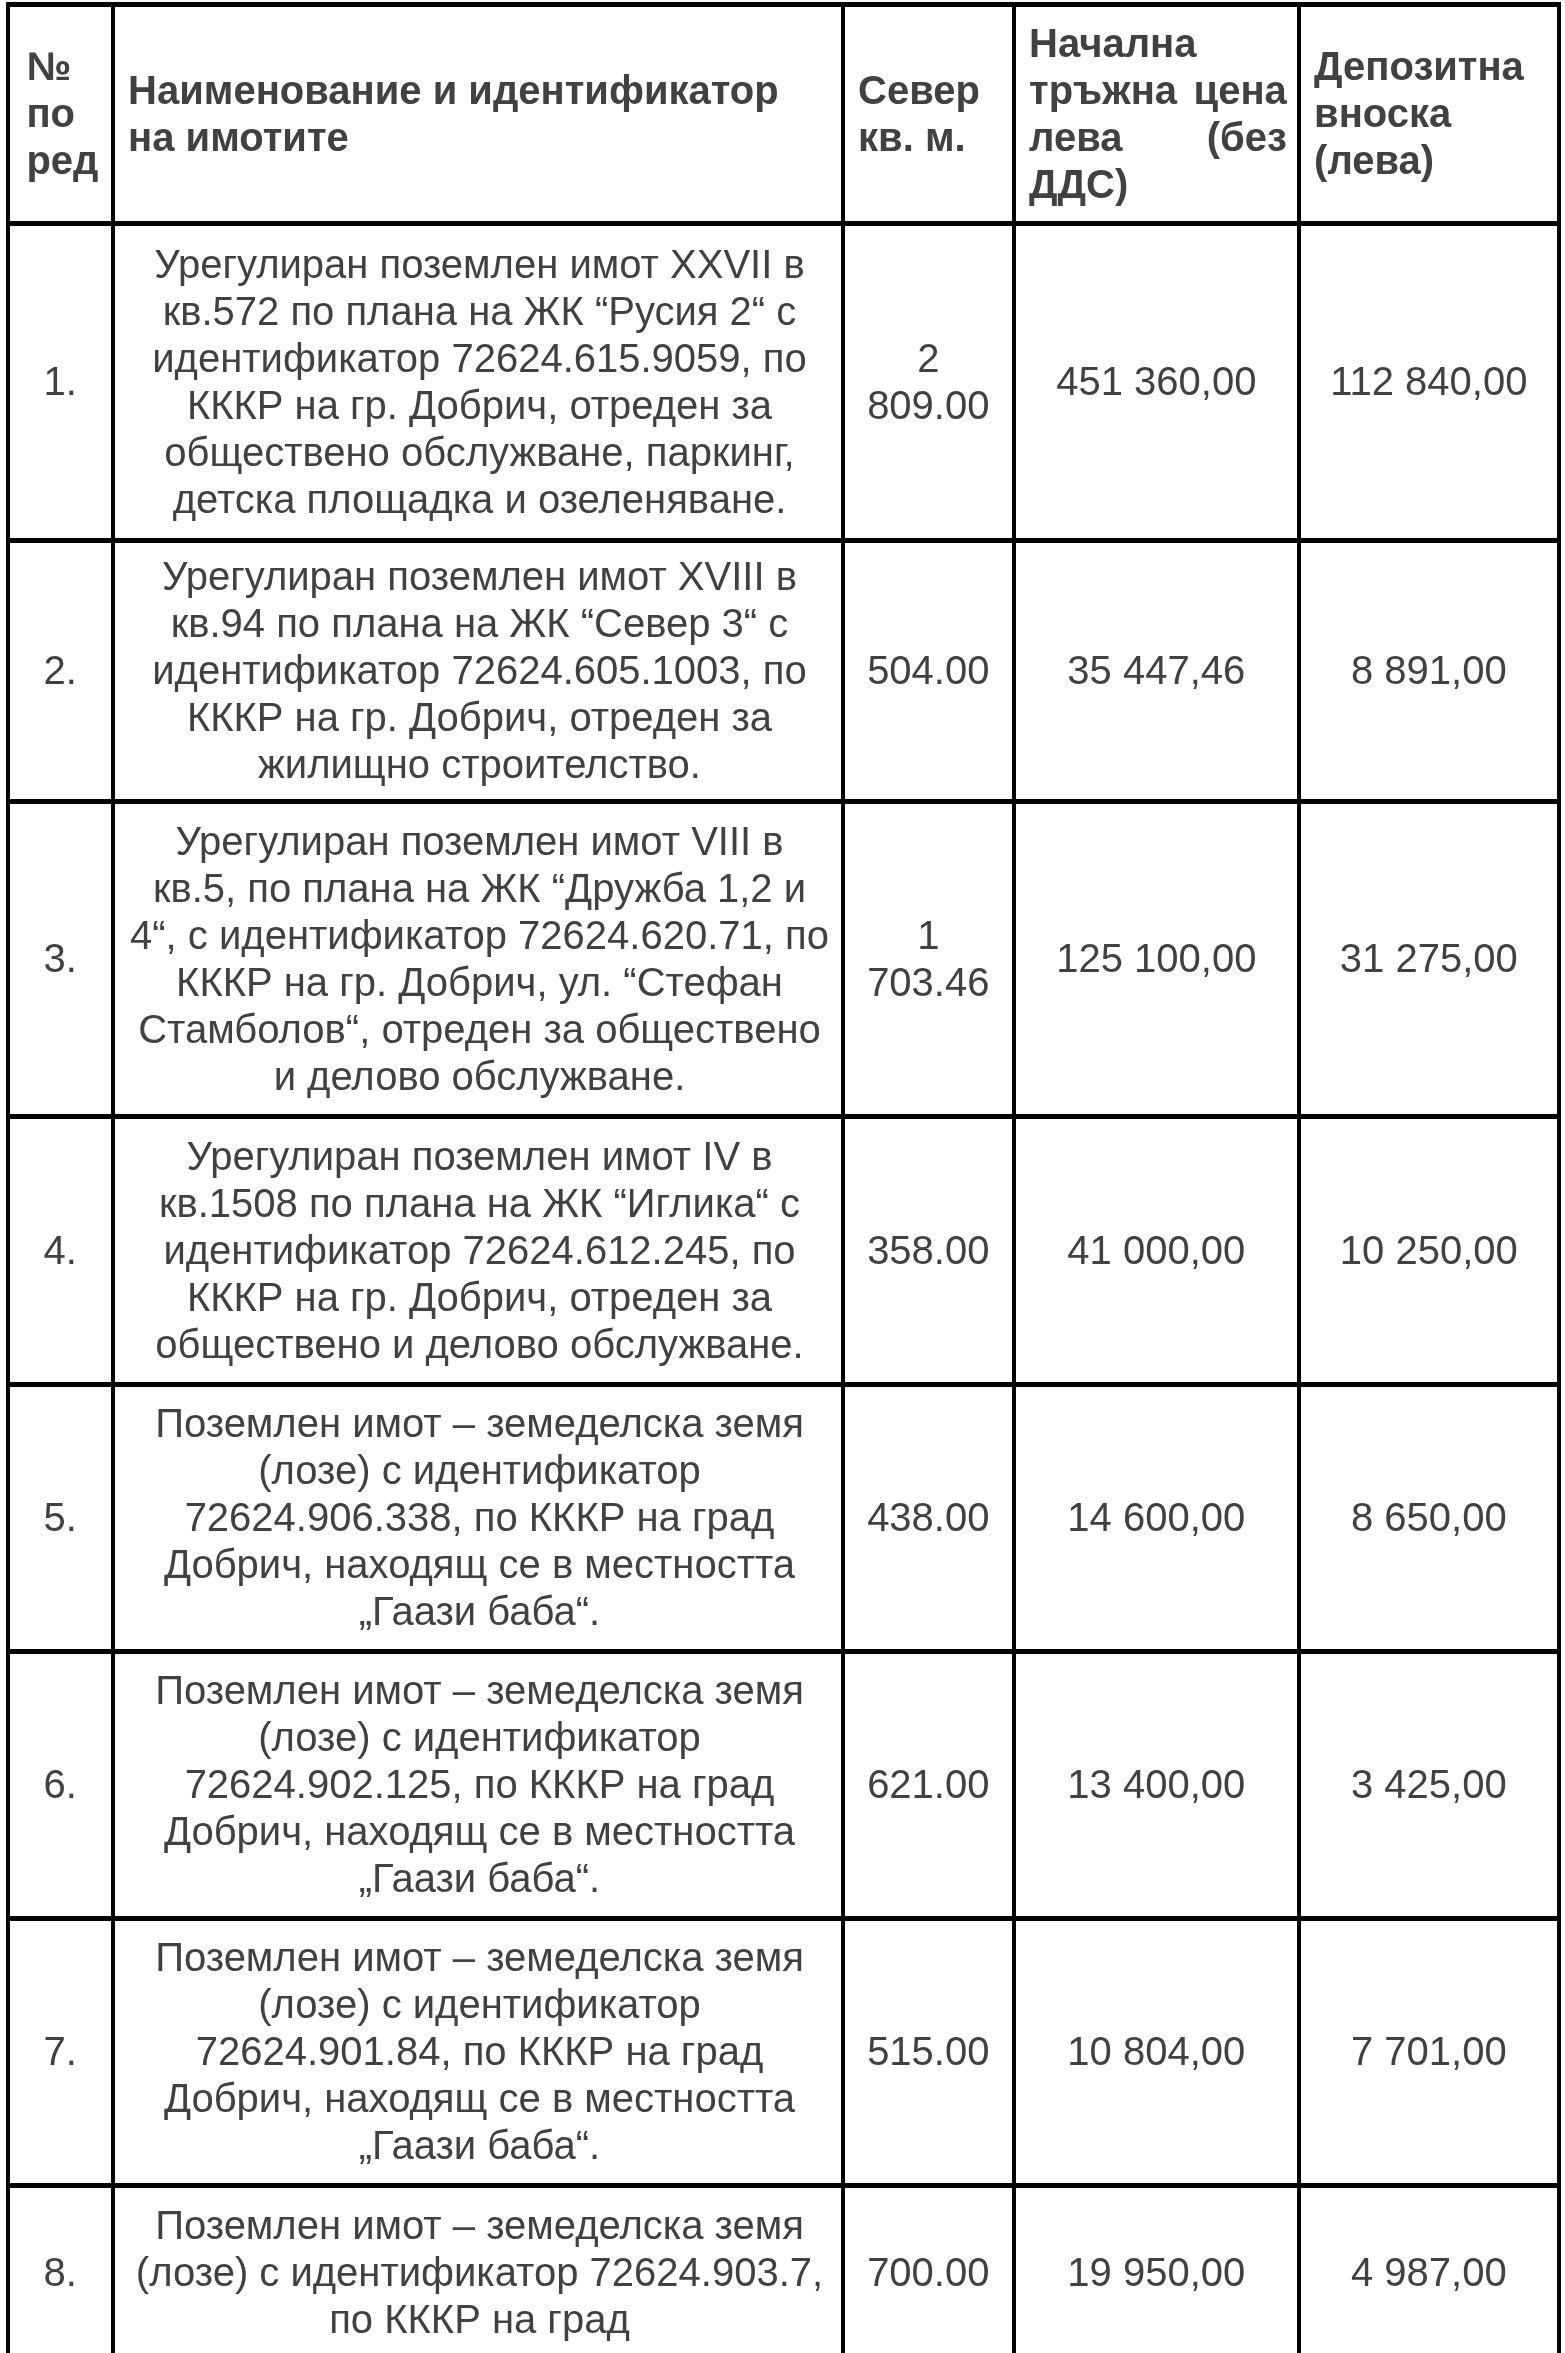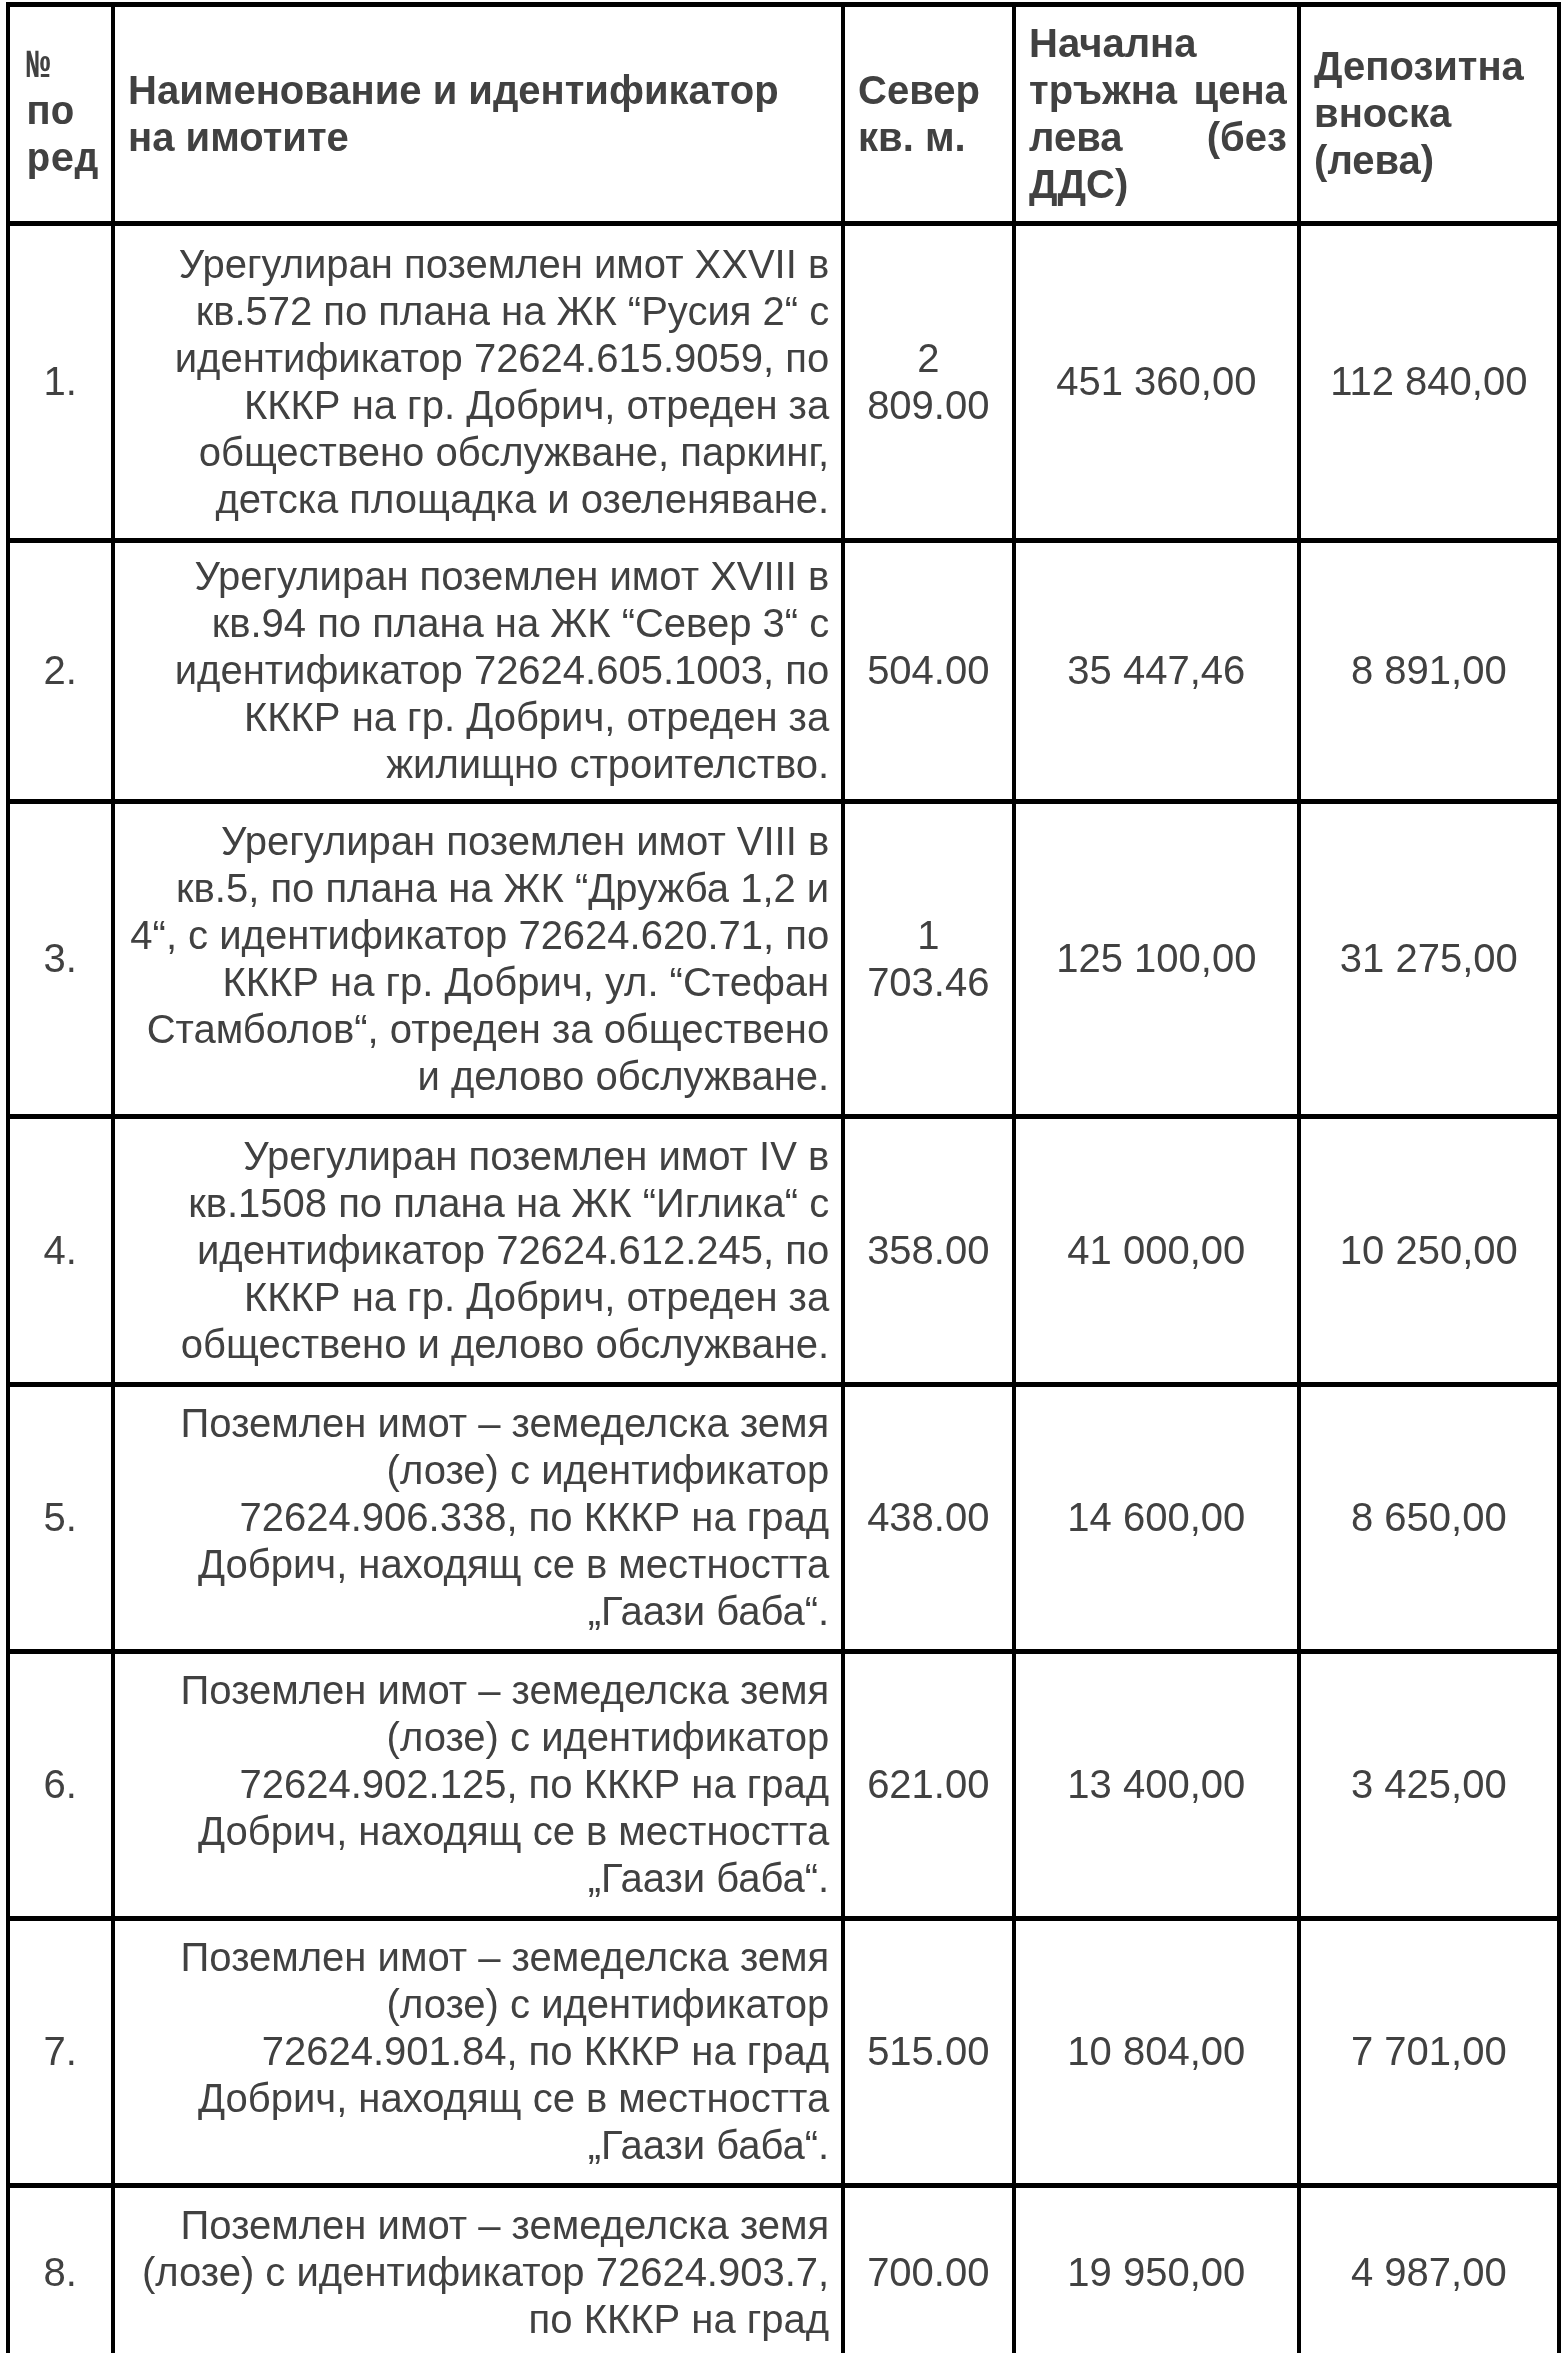--- a/index.html
+++ b/index.html
@@ -38,29 +38,29 @@
     vertical-align: middle;
     background: #ffffff;
     font-weight: normal;
     overflow: hidden;
   }
   th {
     font-weight: bold;
     text-align: left;
     padding: 8.3px 10px 8.3px 13.3px;
   }
-  th.h-num  { padding-left: 16.6px; font-family: Liberation Mono, monospace; }
+  th.h-num  { padding-left: 16.6px; }
   th.h-price { text-align: justify; }
 
   td.cell-num {
     text-align: center;
     padding: 0 8.3px;
   }
   td.cell-name {
-    text-align: right;
+    text-align: center;
     padding: 8.3px 11.6px 8.3px 15px;
   }
   td.cell-area,
   td.cell-price,
   td.cell-deposit {
     text-align: center;
     padding: 0 8.3px;
   }
   td.cell-price   { padding: 0 10px; }
   td.cell-deposit { padding: 0 10px; }

